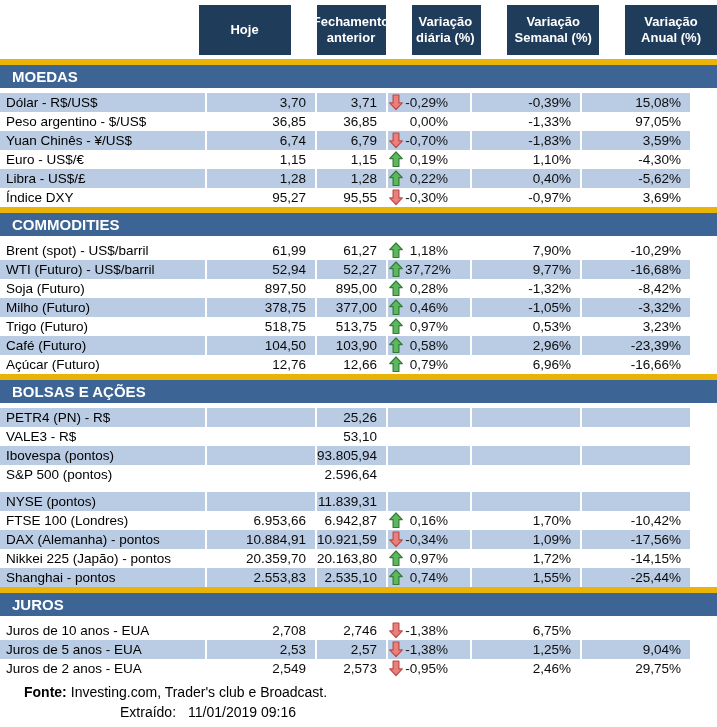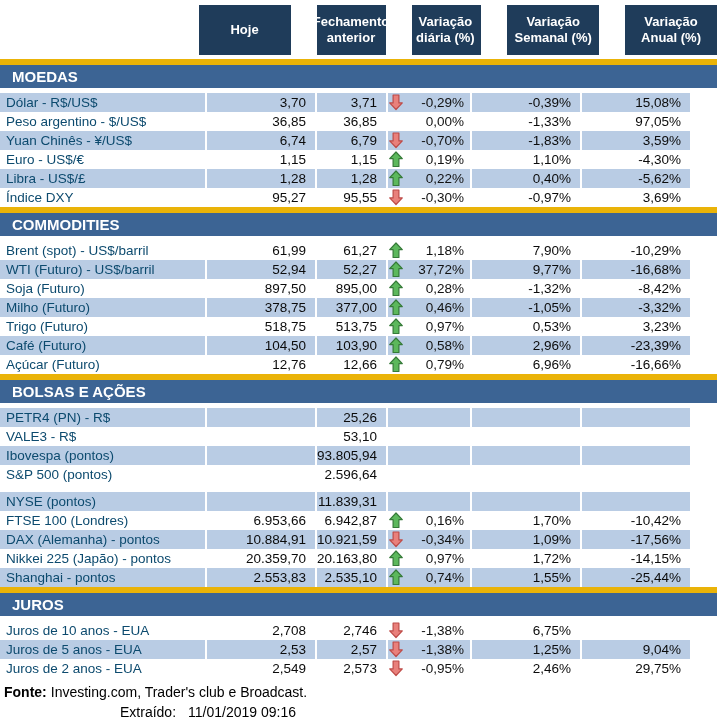--- a/index.html
+++ b/index.html
@@ -34,30 +34,30 @@
   }
 
   
   .row{display:flex;height:19px;align-items:stretch;background:#fff;}
   .row.shaded .cell{background:#B9CCE4;}
   .cell{
     box-sizing:border-box;display:flex;align-items:center;
     font-size:13.5px;background:transparent;overflow:hidden;white-space:nowrap;
   }
   .cell + .cell{border-left:2px solid #fff;}
-  .c-label{padding-left:6px;color:#0c4a6e;}
+  .c-label{padding-left:6px;color:#000000;}
   .num{justify-content:flex-end;padding-right:9px;color:#0b0b0b;}
   .c-diaria{padding-left:1px;}
   .c-diaria .arrow-wrap{width:16px;display:flex;align-items:center;justify-content:flex-start;flex:none;}
-  .c-diaria .val{flex:1;text-align:right;padding-right:6px;}
+  .c-diaria .val{flex:1;text-align:right;padding-right:22px;}
   .spacer{height:8px;background:#fff;}
 
   
   .footer{margin-top:3px;font-size:14px;color:#000;}
-  .footer .line1{padding-left:4px;height:21px;display:flex;align-items:center;}
+  .footer .line1{padding-left:24px;height:21px;display:flex;align-items:center;}
   .footer .line1 b{font-weight:bold;margin-right:4px;}
   .footer .line2{padding-left:120px;height:20px;display:flex;align-items:center;}
   .footer .line2 .lbl{margin-right:12px;}
   svg.arrow{display:block;}
 </style>
 </head>
 <body>
 
 <div id="page">
 

